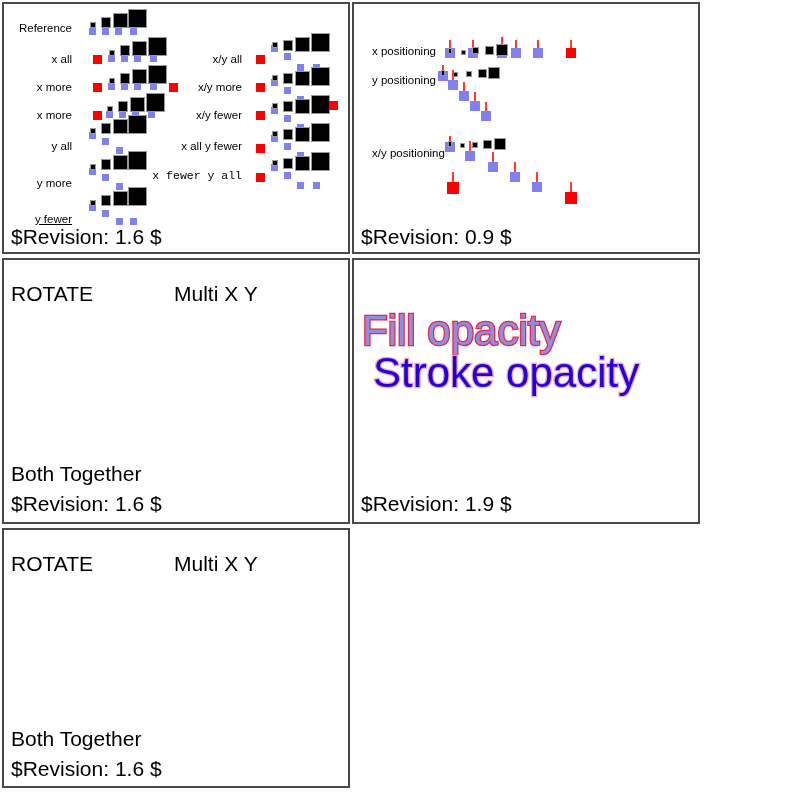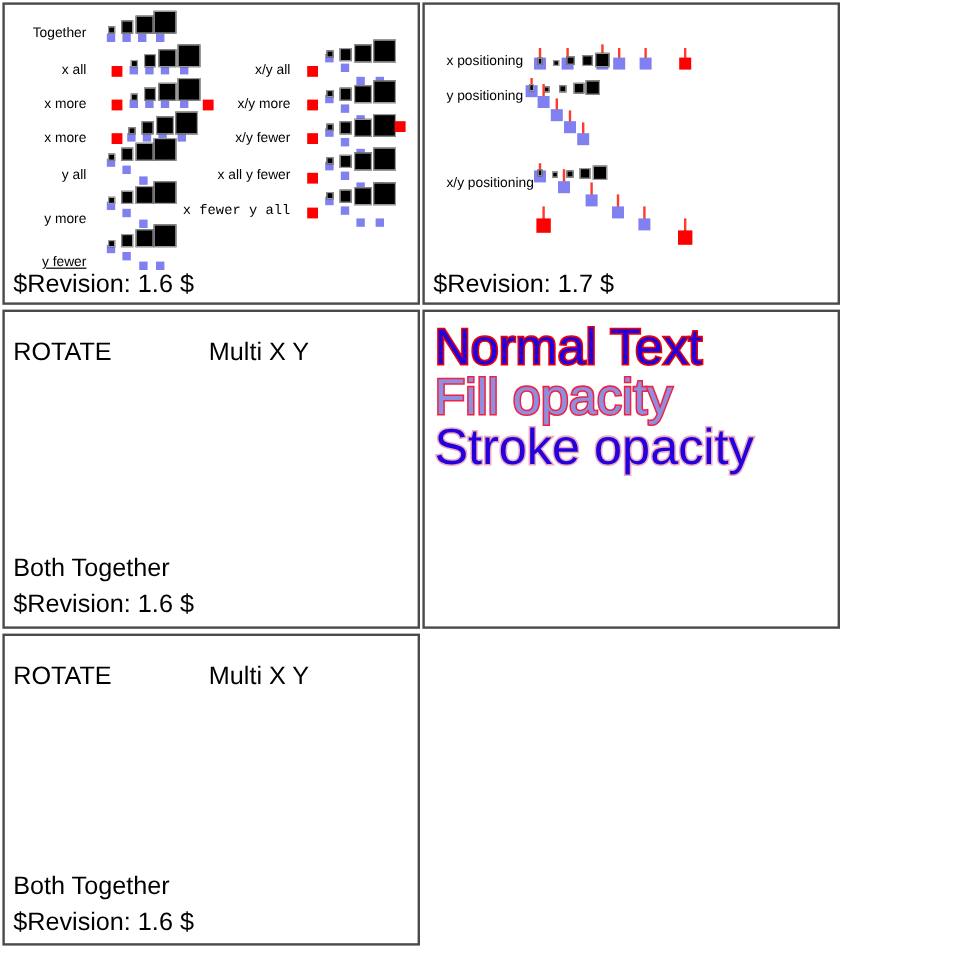--- a/index.html
+++ b/index.html
@@ -96,21 +96,21 @@
   #op-fill   { top: 50px; }
   #op-stroke { top: 92px; }
 </style>
 </head>
 <body>
 
 <div id="stage">
 
   <div class="panel" id="panel-text-align">
 
-    <div class="row-label" style="right:276px; top:19px;">Together</div>
+    <div class="row-label" style="right:276px; top:19px;">Reference</div>
     <div class="row-label" style="right:276px; top:50px;">x all</div>
     <div class="row-label" style="right:276px; top:78px;">x more</div>
     <div class="row-label" style="right:276px; top:106px;">x more</div>
     <div class="row-label" style="right:276px; top:137px;">y all</div>
     <div class="row-label" style="right:276px; top:174px;">y more</div>
     <div class="row-label" style="right:276px; top:210px;text-decoration:underline;">y fewer</div>
 
     <div class="row-label" style="right:106px; top:50px;">x/y all</div>
     <div class="row-label" style="right:106px; top:78px;">x/y more</div>
     <div class="row-label" style="right:106px; top:106px;">x/y fewer</div>
@@ -321,34 +321,34 @@
       <div class="tick" style="left:138px; top:148px; height:12px;"></div>
       <div class="mk mk-blue" style="left:134px; top:158px; width:10px; height:10px;"></div>
       <div class="tick" style="left:160px; top:158px; height:12px;"></div>
       <div class="mk mk-blue" style="left:156px; top:168px; width:10px; height:10px;"></div>
       <div class="tick" style="left:182px; top:168px; height:12px;"></div>
       <div class="mk mk-blue" style="left:178px; top:178px; width:10px; height:10px;"></div>
       <div class="tick" style="left:216px; top:178px; height:14px;"></div>
       <div class="mk mk-red" style="left:211px; top:188px; width:12px; height:12px;"></div>
     </div>
 
-    <div class="revision" style="top:222px;">$Revision: 1.7 $</div>
+    <div class="revision" style="top:222px;">$Revision: 0.9 $</div>
   </div>
 
   <div class="panel" id="panel-rotate-a">
     <div class="rot-line" style="left:7px;   top:23px;">ROTATE</div>
     <div class="rot-line" style="left:170px; top:23px;">Multi X Y</div>
     <div class="rot-line" style="left:7px;   top:203px;">Both Together</div>
     <div class="revision" style="top:233px;">$Revision: 1.6 $</div>
   </div>
 
   <div class="panel" id="panel-opacity">
-    <div class="op-line" id="op-normal" style="color:#2200dd; -webkit-text-stroke-color:#ee0000;">Normal Text</div>
     <div class="op-line" id="op-fill" style="color:#8f8fe0; -webkit-text-stroke-color:#ee2244;">Fill opacity</div>
-    <div class="op-line" id="op-stroke" style="color:#2200dd; -webkit-text-stroke-color:#f2a8bc;">Stroke opacity</div>
+    <div class="op-line" id="op-stroke" style="color:#2200dd;margin-left:11px; -webkit-text-stroke-color:#f2a8bc;">Stroke opacity</div>
+    <div class="revision" style="top:233px;">$Revision: 1.9 $</div>
   </div>
 
   <div class="panel" id="panel-rotate-b">
     <div class="rot-line" style="left:7px;   top:23px;">ROTATE</div>
     <div class="rot-line" style="left:170px; top:23px;">Multi X Y</div>
     <div class="rot-line" style="left:7px;   top:198px;">Both Together</div>
     <div class="revision" style="top:228px;">$Revision: 1.6 $</div>
   </div>
 
 </div>

